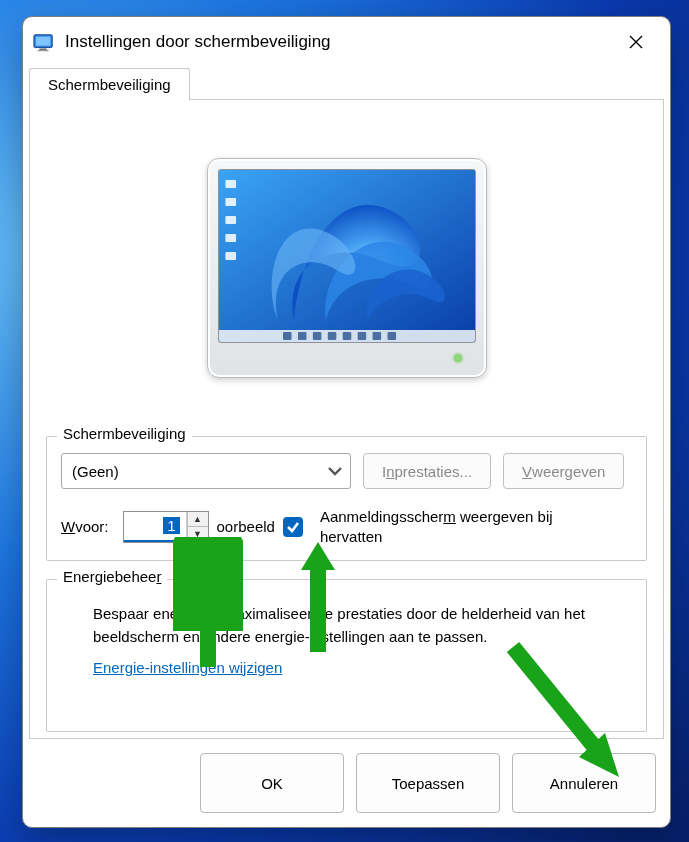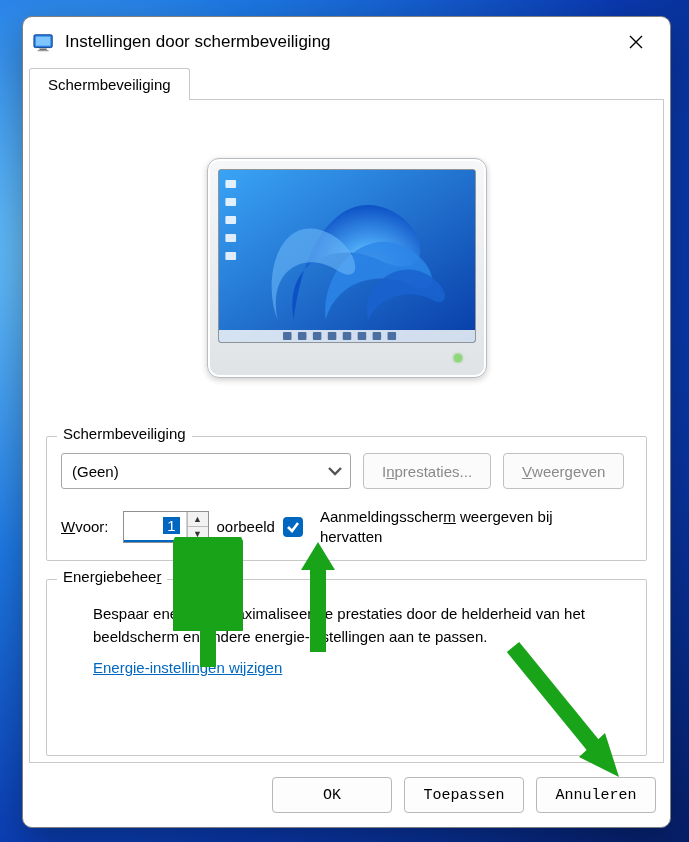--- a/index.html
+++ b/index.html
@@ -193,21 +193,21 @@
   .chk-lbl { margin-left:13px; line-height:1.3; }
   .chk-lbl .u { text-decoration: underline; }
 
   .energy-text { line-height:1.55; margin-top:6px; }
   .link { color:#0067c0; text-decoration: underline; cursor:pointer; display:inline-block; margin-top:10px; }
 
   .button-row {
     display:flex; gap:12px; justify-content:flex-end;
     padding: 14px 14px 14px 14px;
   }
-  .button-row .btn { width:118px; padding:0;font-family:Liberation Mono, monospace; }
+  .button-row .btn { width:118px; padding:12px; }
 
   .annot-arrow {
     position:absolute;
     pointer-events:none;
   }
   .u { text-decoration: underline; }
 </style>
 </head>
 <body>
 

